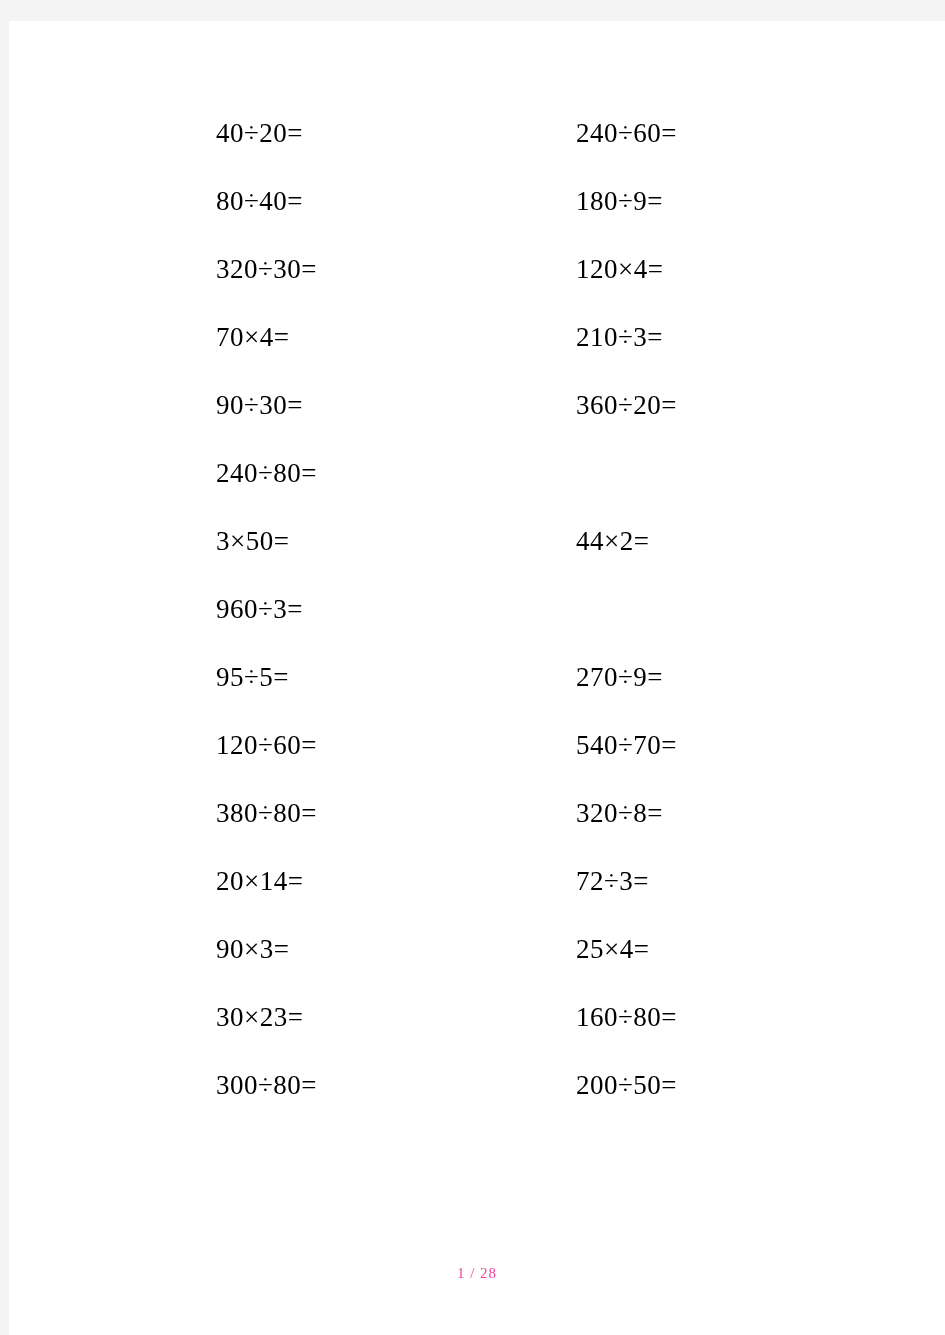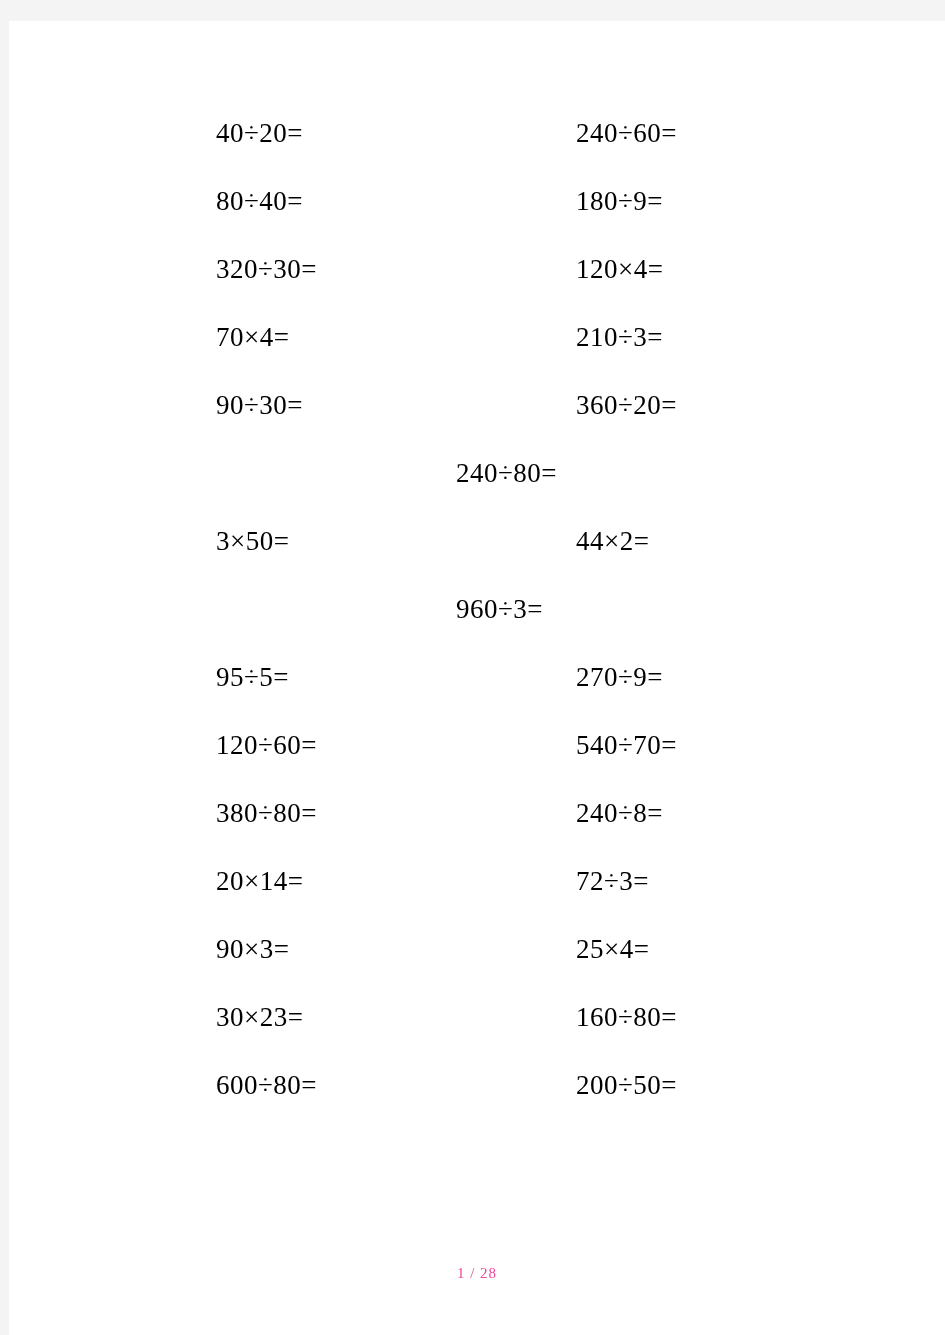--- a/index.html
+++ b/index.html
@@ -29,21 +29,20 @@
     position: absolute;
     left: 207px;   
     top: 99px;     
     width: 600px;
   }
 
   .problem-row {
     display: flex;
     height: 68px;
     align-items: flex-start;
-    justify-content: flex-end;
   }
 
   .problem-cell {
     width: 360px;
     font-size: 27px;
     line-height: 1;
     color: #000000;
     white-space: nowrap;
     letter-spacing: 0.5px;
   }
@@ -118,40 +117,40 @@
       <div class="problem-cell right-column">270÷9=</div>
     </div>
 
     <div class="problem-row">
       <div class="problem-cell">120÷60=</div>
       <div class="problem-cell right-column">540÷70=</div>
     </div>
 
     <div class="problem-row">
       <div class="problem-cell">380÷80=</div>
-      <div class="problem-cell right-column">240÷8=</div>
+      <div class="problem-cell right-column">320÷8=</div>
     </div>
 
     <div class="problem-row">
       <div class="problem-cell">20×14=</div>
       <div class="problem-cell right-column">72÷3=</div>
     </div>
 
     <div class="problem-row">
       <div class="problem-cell">90×3=</div>
       <div class="problem-cell right-column">25×4=</div>
     </div>
 
     <div class="problem-row">
       <div class="problem-cell">30×23=</div>
       <div class="problem-cell right-column">160÷80=</div>
     </div>
 
     <div class="problem-row">
-      <div class="problem-cell">600÷80=</div>
+      <div class="problem-cell">300÷80=</div>
       <div class="problem-cell right-column">200÷50=</div>
     </div>
 
   </div>
 
   <div class="page-footer">
     <span class="footer-text">1 / 28</span>
   </div>
 
 </div>

